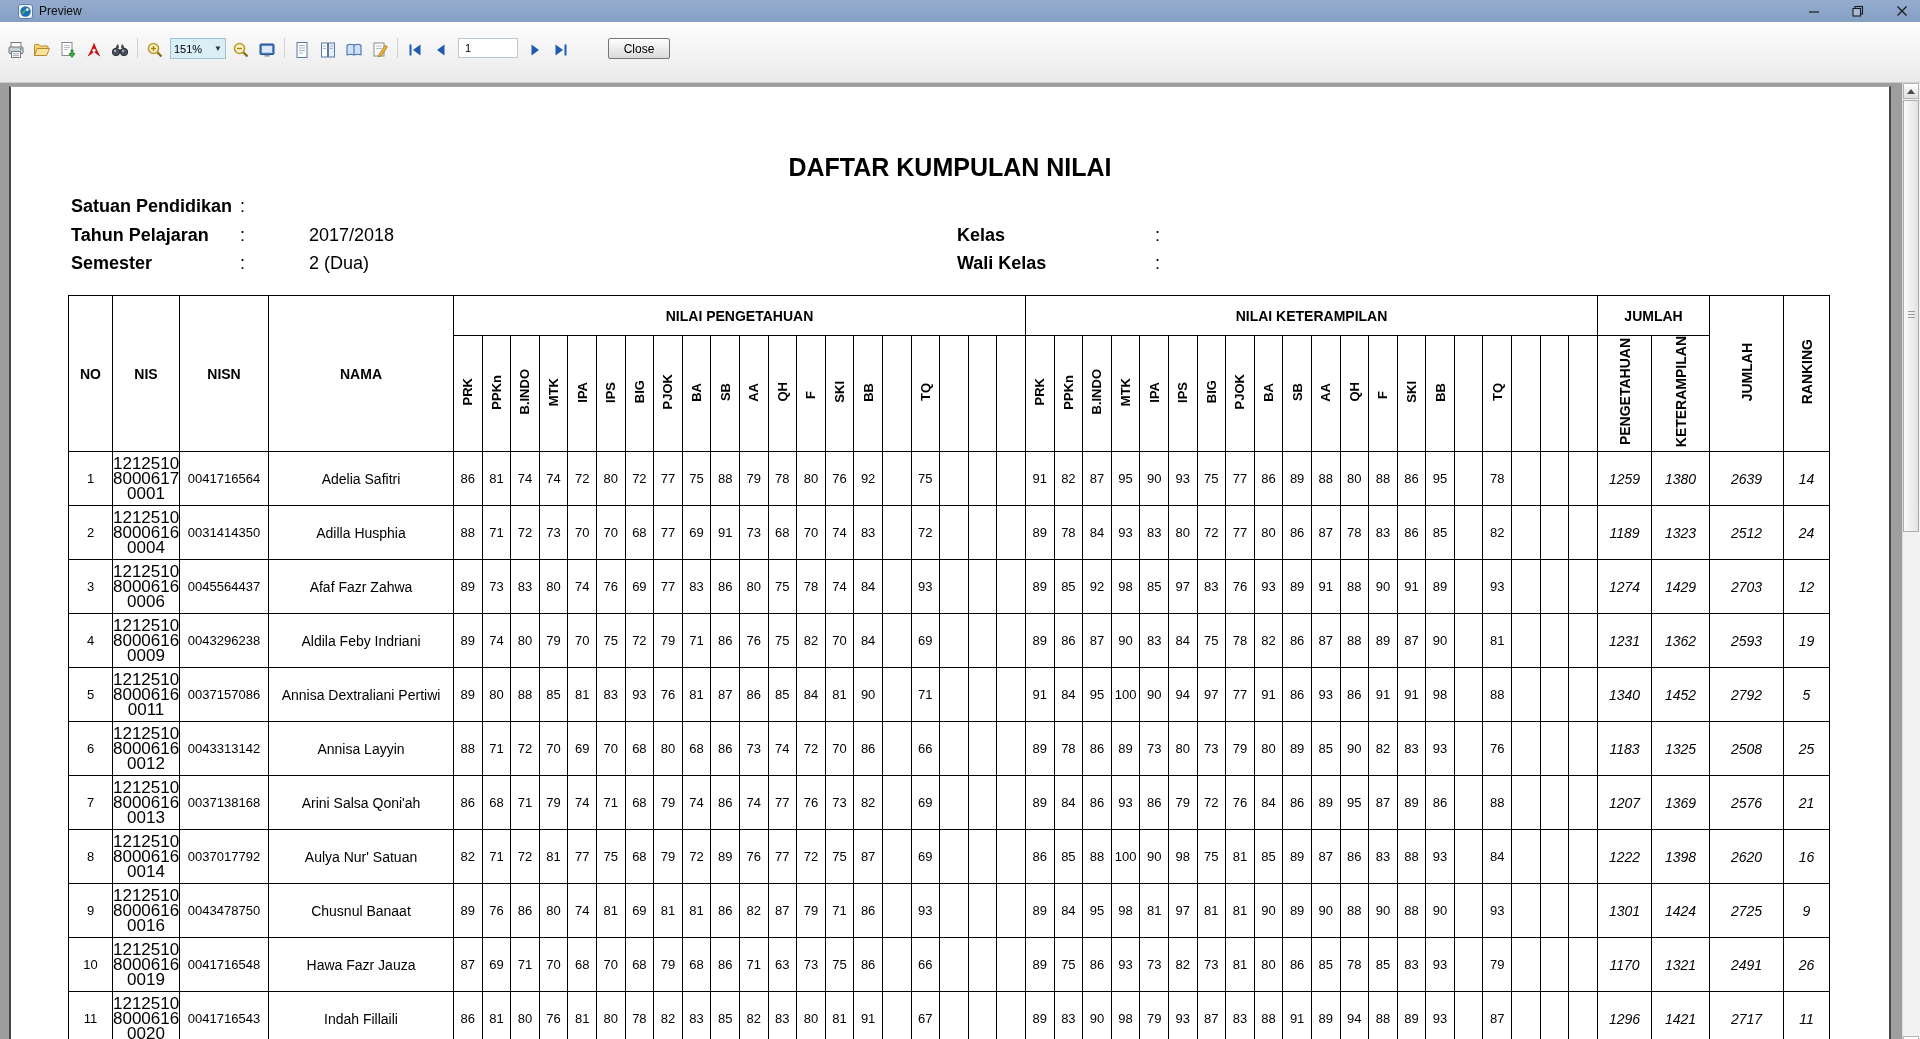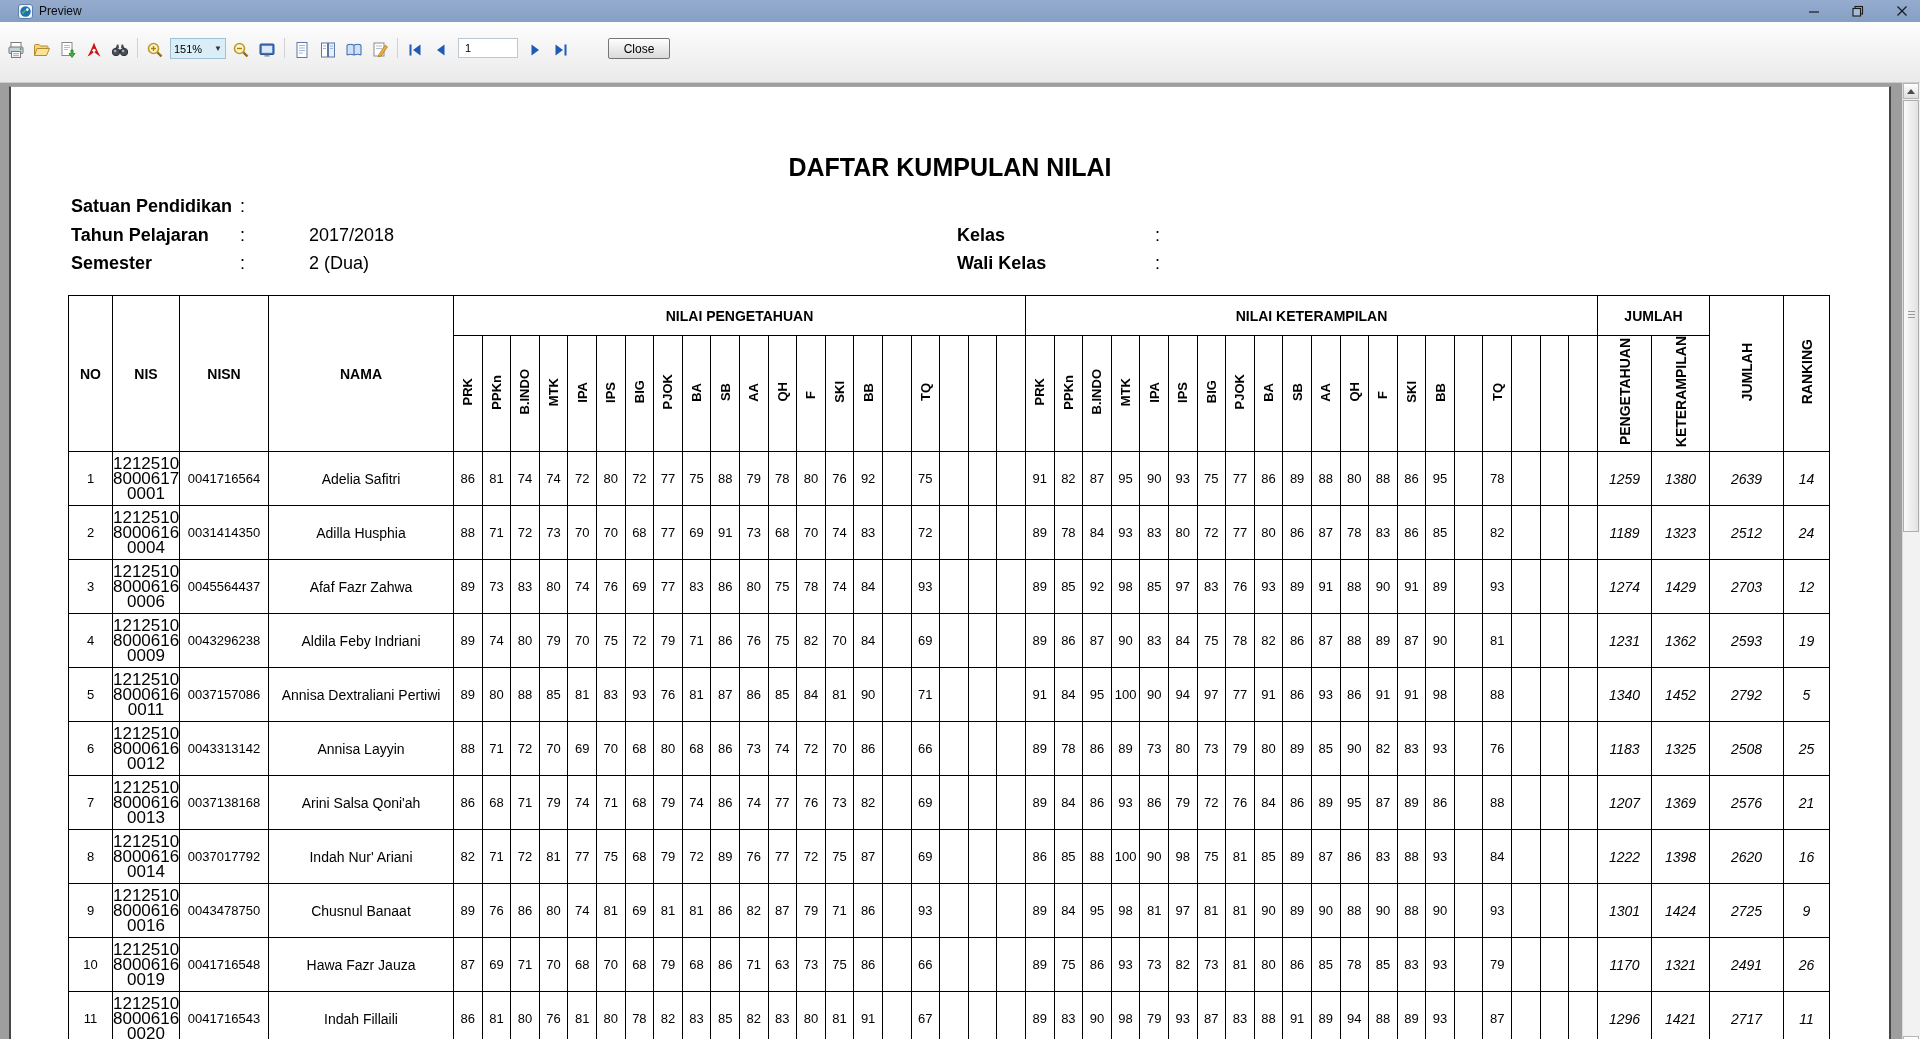--- a/index.html
+++ b/index.html
@@ -760,21 +760,21 @@
               <td class="num tot">21</td>
             </tr>
             <tr class="drow">
               <td class="num">8</td>
               <td class="num nis">
                 <div>1212510</div>
                 <div>8000616</div>
                 <div>0014</div>
               </td>
               <td class="num">0037017792</td>
-              <td class="name">Indah Nur' Ariani</td>
+              <td class="name">Aulya Nur' Satuan</td>
               <td class="num">82</td>
               <td class="num">71</td>
               <td class="num">72</td>
               <td class="num">81</td>
               <td class="num">77</td>
               <td class="num">75</td>
               <td class="num">68</td>
               <td class="num">79</td>
               <td class="num">72</td>
               <td class="num">89</td>

